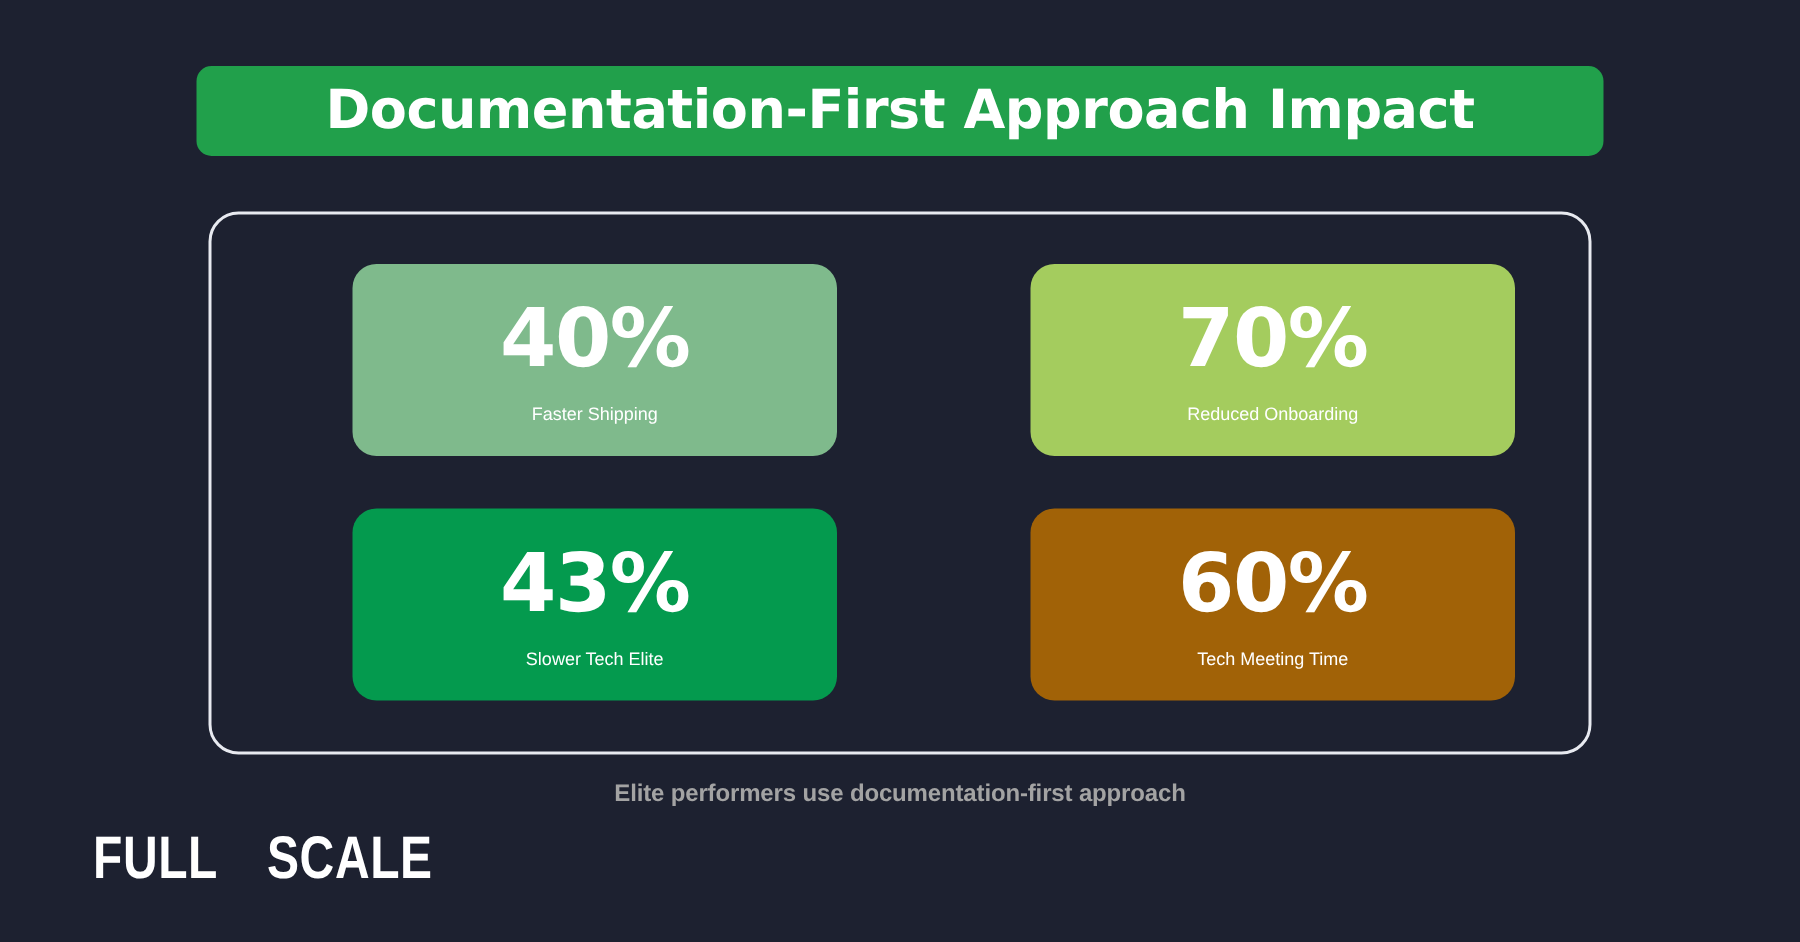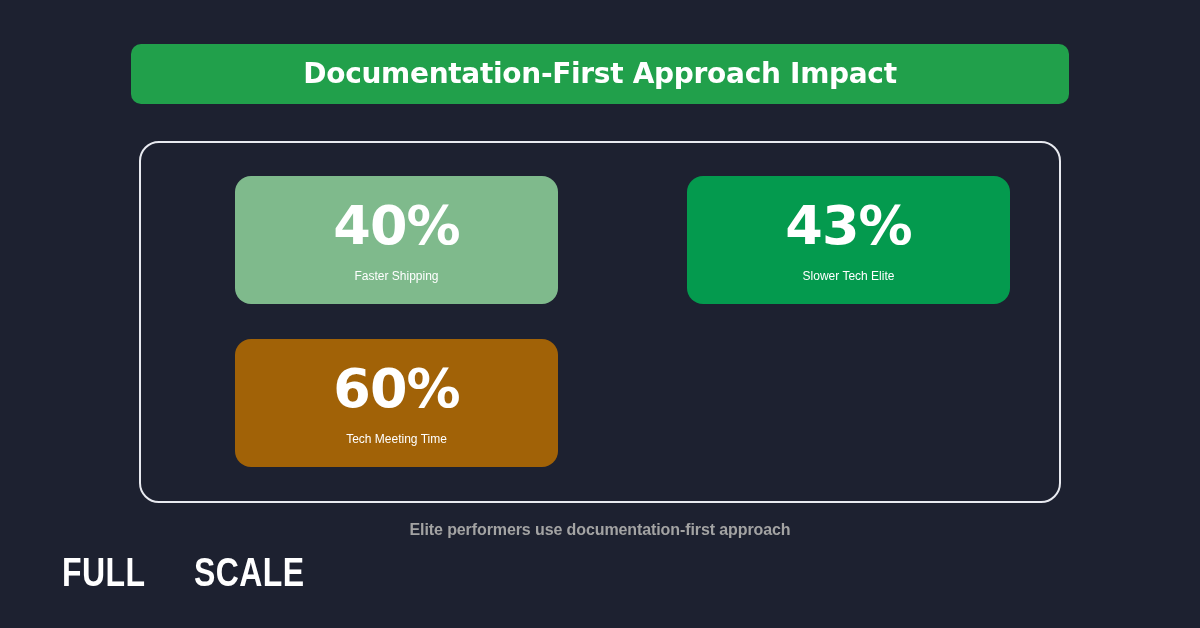--- a/index.html
+++ b/index.html
@@ -24,21 +24,21 @@
     height: 60px;
     background: #21a04b;
     border-radius: 10px;
     display: flex;
     align-items: center;
     justify-content: center;
     box-sizing: border-box;
   }
   .title-text {
     color: #ffffff;
-    font-size: 28px;
+    font-size: 36px;
     font-weight: bold;
     letter-spacing: -0.3px;
     line-height: 1;
     white-space: nowrap;
     font-family: "DejaVu Sans", sans-serif;
   }
 
   
   .panel {
     position: absolute;
@@ -102,21 +102,21 @@
     letter-spacing: -0.1px;
   }
 
   
   .logo {
     position: absolute;
     left: 62px;
     top: 552px;
     display: flex;
     align-items: center;
-    gap: 28px;
+    gap: 12px;
   }
   .logo-word {
     color: #ffffff;
     font-size: 40px;
     font-weight: bold;
     line-height: 1;
     font-family: "Liberation Sans Narrow", "Liberation Sans", sans-serif;
     transform: scaleX(0.80);
     transform-origin: left bottom;
     letter-spacing: 0.5px;
@@ -131,20 +131,24 @@
 
 <div class="panel" style="border-color: rgb(232, 234, 240);"></div>
 
 <div class="stat-grid">
 
   <div class="stat-card" style="background: rgb(127, 186, 140);">
     <div class="stat-value">40%</div>
     <div class="stat-label">Faster Shipping</div>
   </div>
 
+  <div class="stat-card" style="background: rgb(164, 204, 94);">
+    <div class="stat-value">70%</div>
+    <div class="stat-label">Reduced Onboarding</div>
+  </div>
 
   <div class="stat-card" style="background: rgb(4, 154, 78);">
     <div class="stat-value">43%</div>
     <div class="stat-label">Slower Tech Elite</div>
   </div>
 
   <div class="stat-card" style="background: #a16207;">
     <div class="stat-value">60%</div>
     <div class="stat-label">Tech Meeting Time</div>
   </div>

